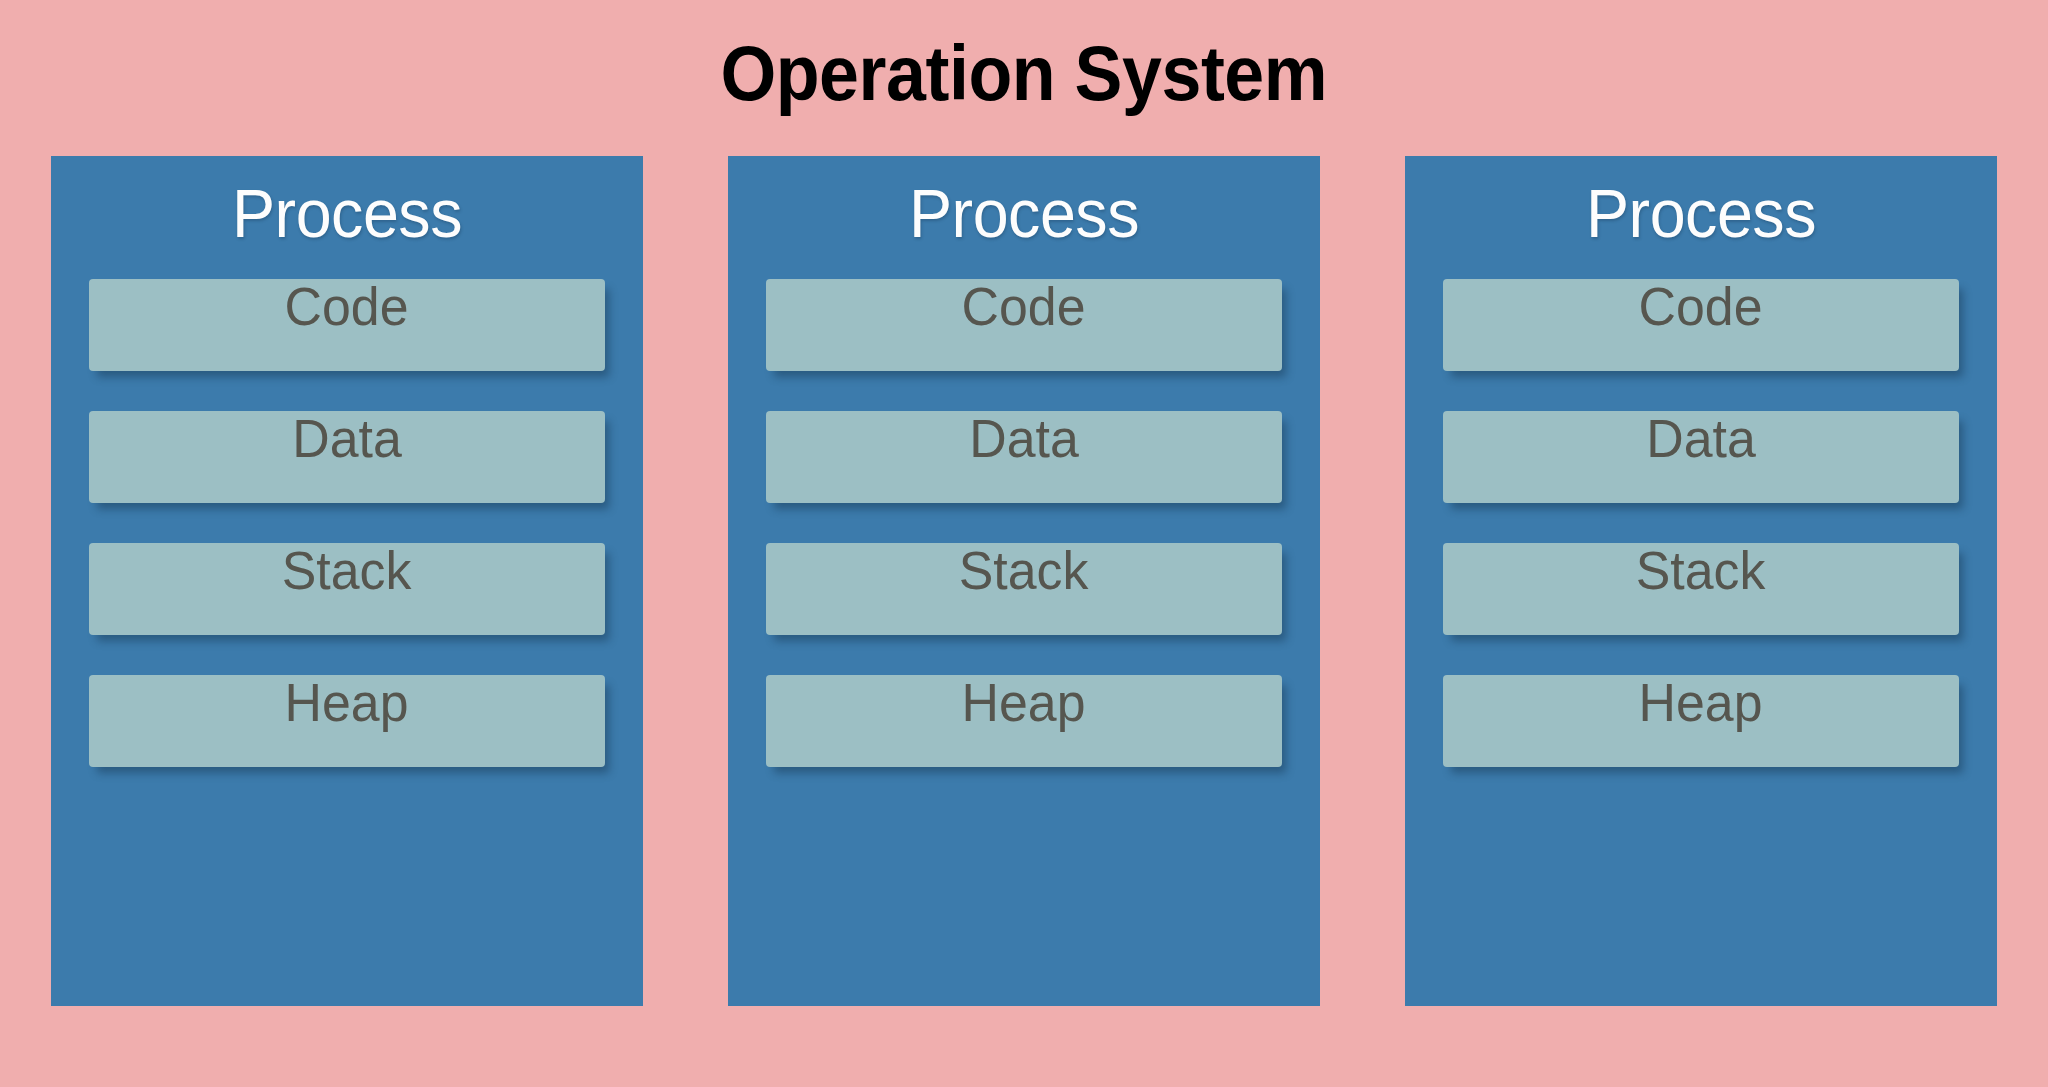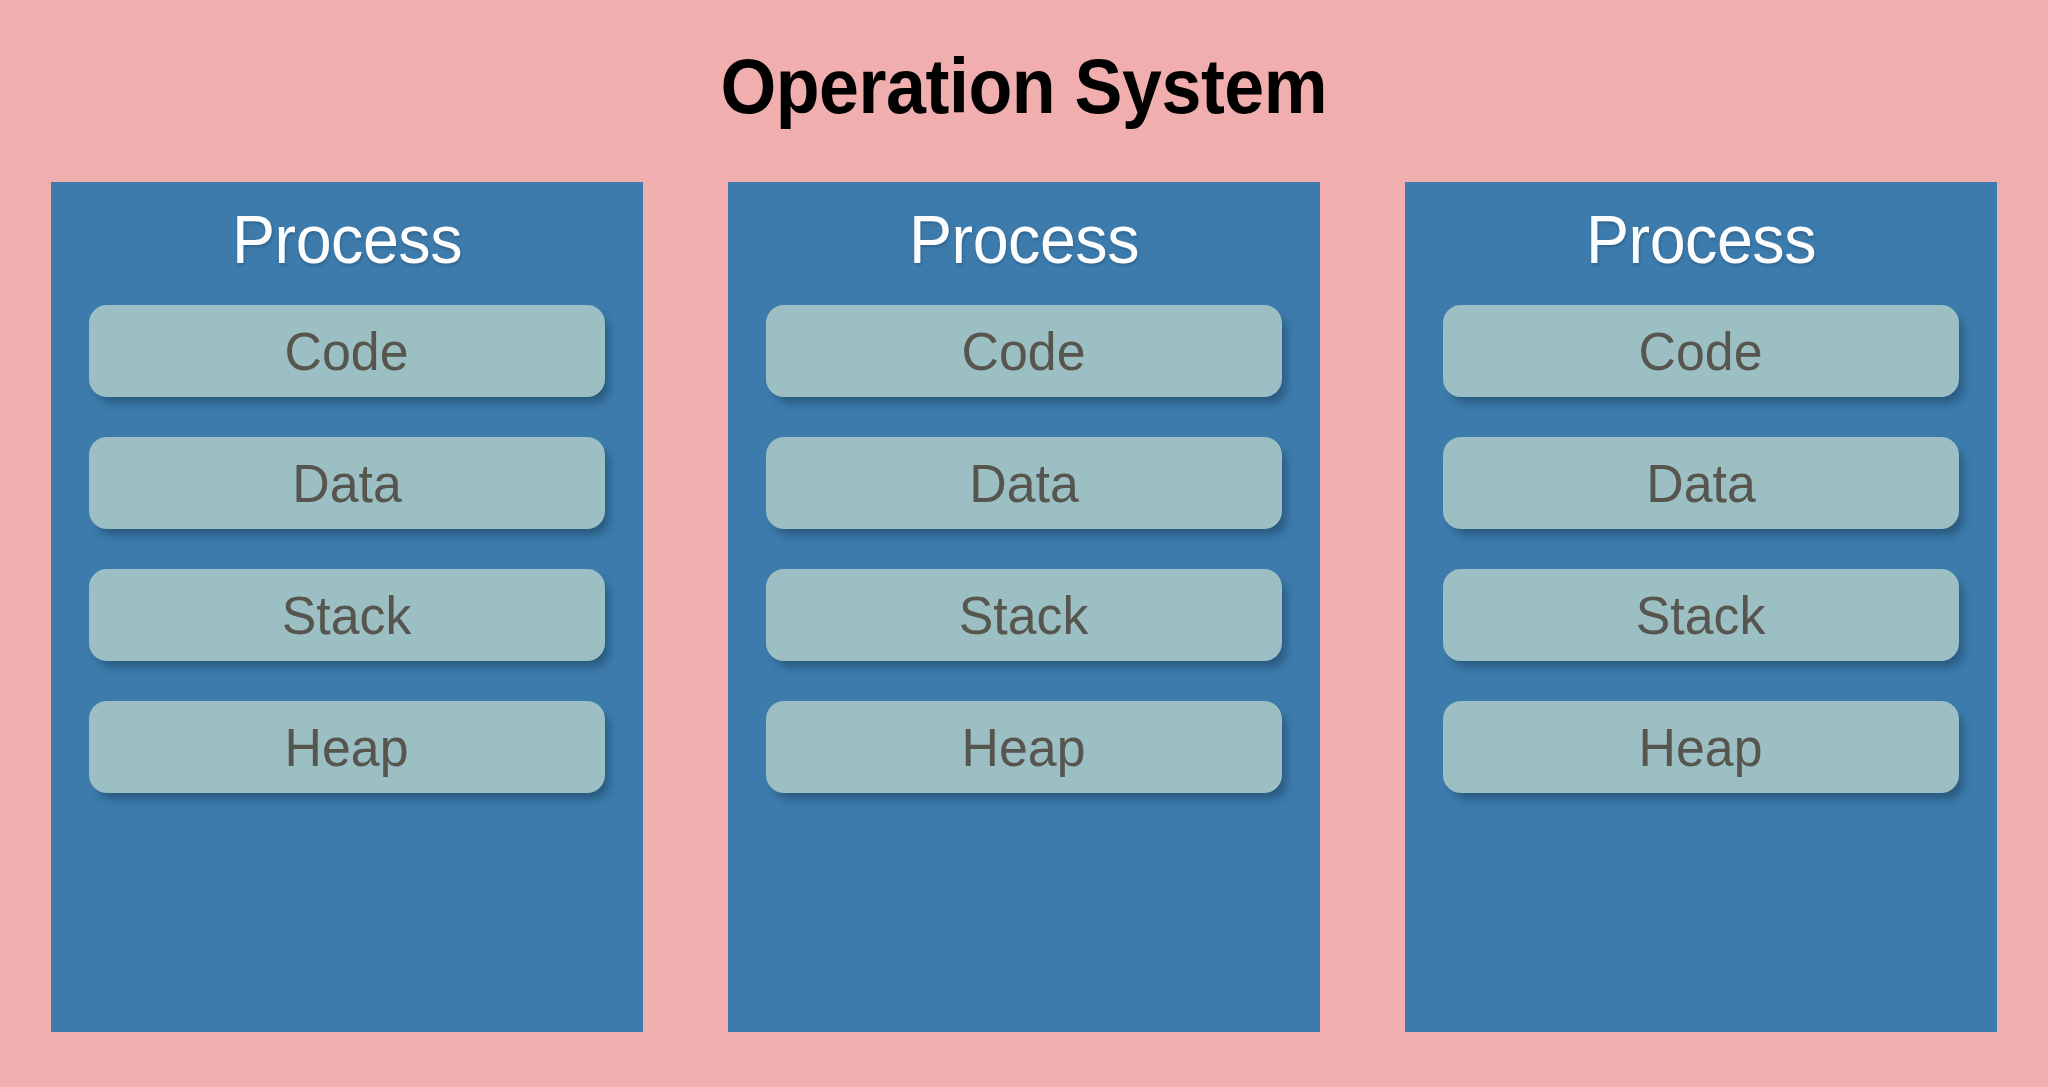--- a/index.html
+++ b/index.html
@@ -18,21 +18,21 @@
 
   #diagram-root {
     position: absolute;
     inset: 0;
     display: flex;
     flex-direction: column;
   }
 
   
   .title-bar {
-    height: 182px;
+    height: 156px;
     display: flex;
     align-items: center;
     justify-content: center;
     flex: 0 0 auto;
   }
   .diagram-title {
     font-family: "Liberation Sans Narrow", "Liberation Sans", "DejaVu Sans", sans-serif;
     font-size: 78px;
     font-weight: 700;
     color: #000000;
@@ -83,23 +83,22 @@
 
   .segments {
     display: flex;
     flex-direction: column;
     gap: 40px;
   }
 
   .mem-segment {
     height: 92px;
     background: #9cbfc4;
-    border-radius: 18px;
+    border-radius: 4px;
     display: flex;
-    align-items: center;
     justify-content: center;
     box-shadow: 6px 8px 9px -2px rgba(16,46,70,0.42);
     box-sizing: border-box;
   }
 
   .mem-segment-label {
     font-family: "Liberation Sans Narrow", "Liberation Sans", "DejaVu Sans", sans-serif;
     font-size: 54px;
     font-weight: 400;
     color: #56564f;

